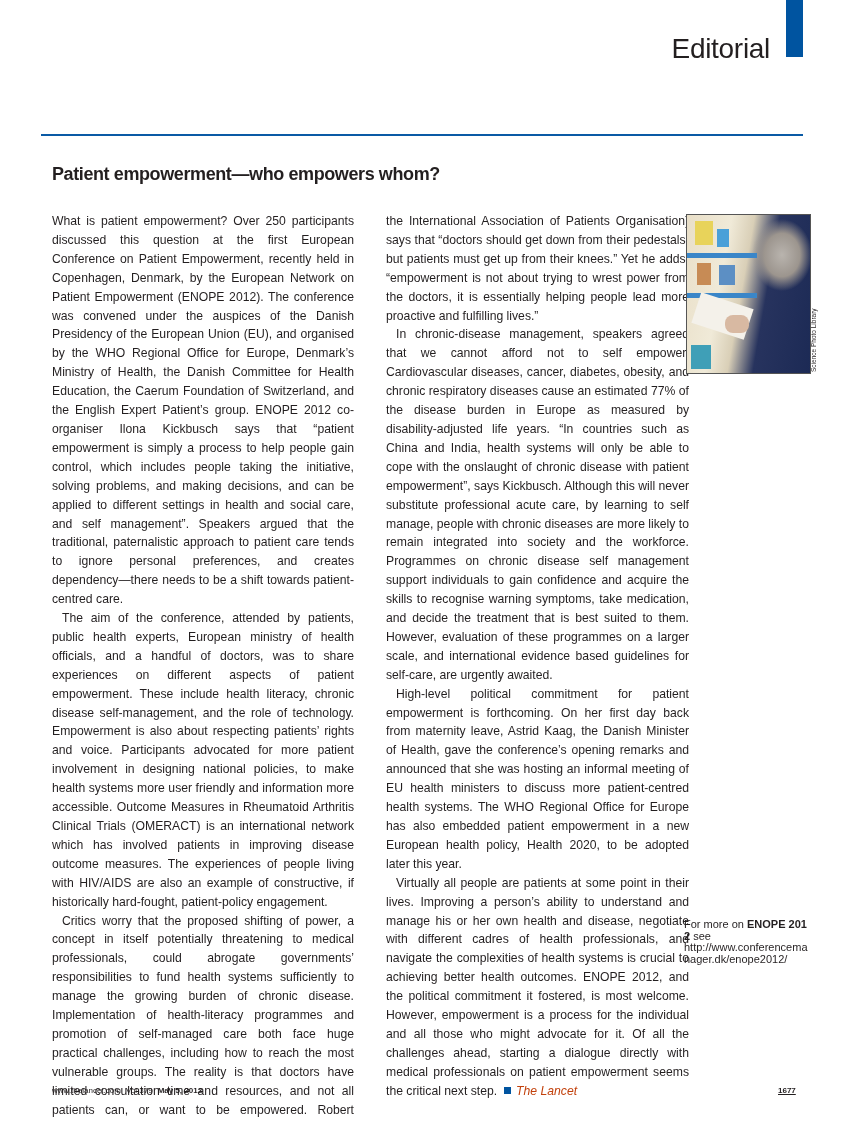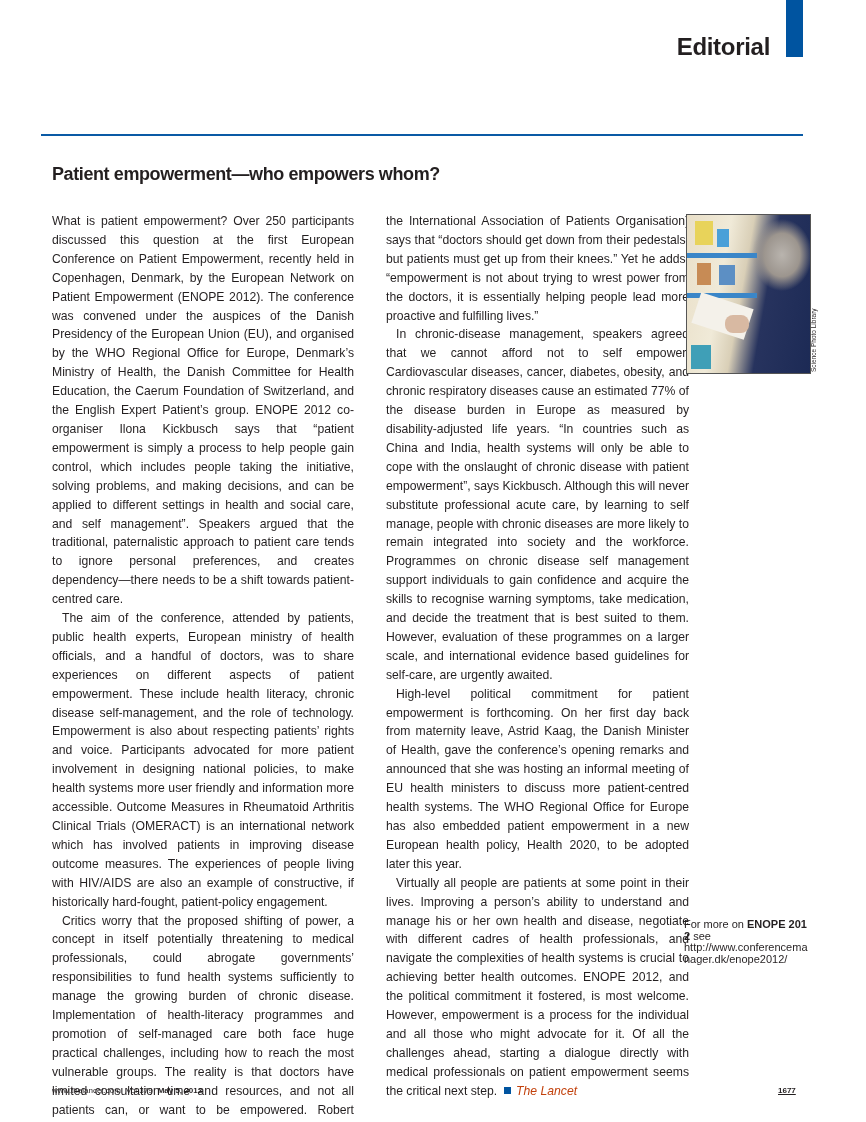--- a/index.html
+++ b/index.html
@@ -1,22 +1,22 @@
 <!DOCTYPE html>
 <html><head>
   <meta charset="utf-8">
   <style>
     html, body { margin: 0; padding: 0; background: #ffffff; }
     body { width: 866px; height: 1122px; position: relative; overflow: hidden; color: #231f20; }
     .page { position: absolute; inset: 0; }
     .blue-tab { position: absolute; left: 786px; top: 0; width: 17px; height: 57px; background: #0054a0; }
     .section-label {
       position: absolute; right: 96px; top: 33px;
-      font-family: "Liberation Sans", sans-serif; font-weight: bold;
-      font-size: 24px; letter-spacing: -0.3px; color: #231f20;
+      font-family: "Liberation Sans", sans-serif; font-weight: normal;
+      font-size: 28px; letter-spacing: -0.3px; color: #231f20;
     }
     .rule { position: absolute; left: 41px; top: 134px; width: 762px; height: 2px; background: #0a5aa5; }
     .headline {
       position: absolute; left: 52px; top: 164px;
       font-family: "Liberation Sans", sans-serif; font-weight: bold;
       font-size: 18px; letter-spacing: -0.4px; color: #231f20; margin: 0;
     }
     .col {
       position: absolute; top: 212px;
       font-family: "Liberation Sans", sans-serif; font-size: 12.2px;

